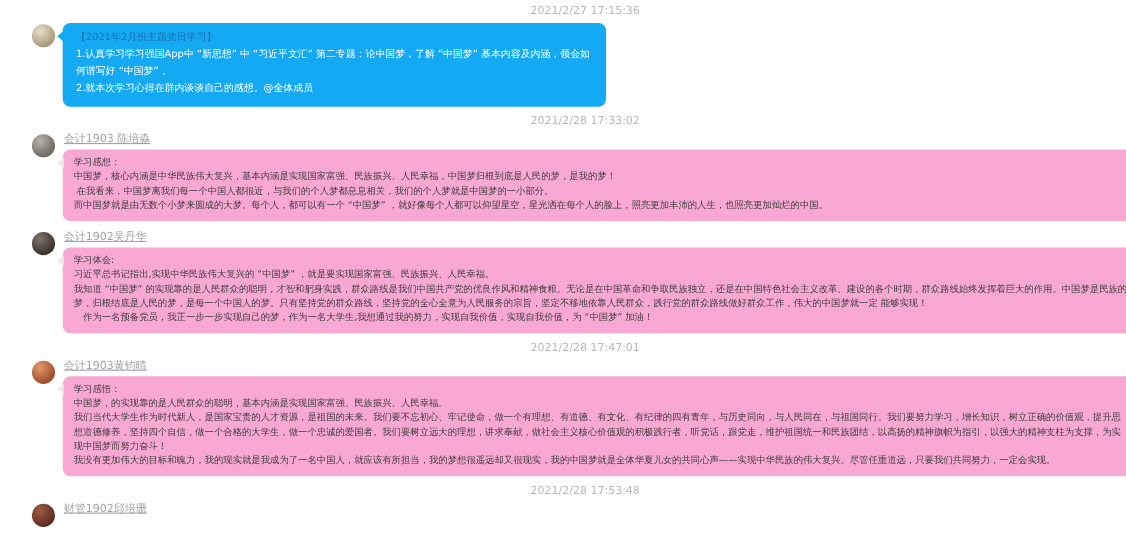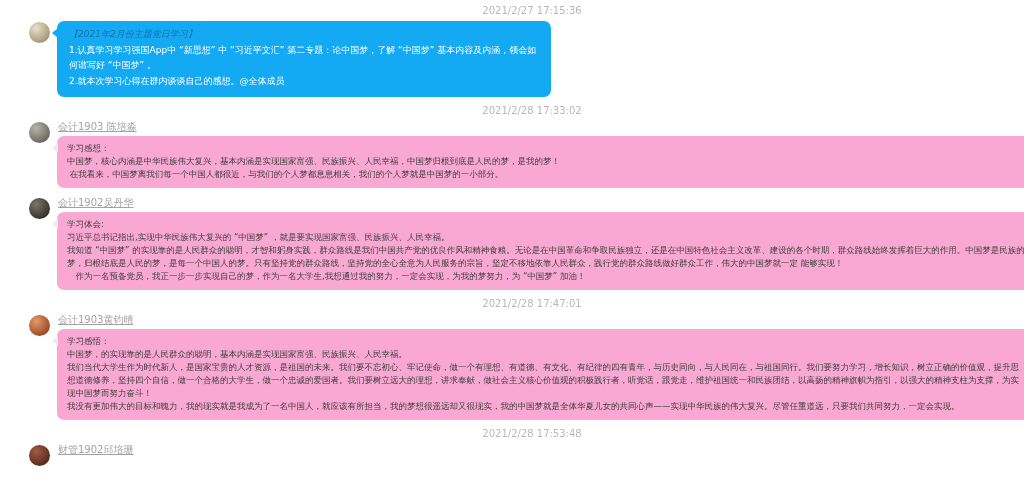--- a/index.html
+++ b/index.html
@@ -16,21 +16,21 @@
   .a4 { background: radial-gradient(circle at 35% 30%, #a05a44, #5c2c20 72%); }
   .col { flex: 1; min-width: 0; }
   .name { font-size: 10px; color: #a3a3a3; margin: 1px 0 4px 1px; line-height: 11px; text-decoration: underline; }
   .bubble { position: relative; border-radius: 7px; }
   .bubble::before { content: ""; position: absolute; left: -5px; top: 7px; width: 0; height: 0;
     border-style: solid; border-width: 5px 6px 5px 0;
     border-color: transparent #ececec transparent transparent; }
   .bubble.gray { background: #f9a8d4; padding: 6px 10px 7px 10px; }
   .bubble.blue { background: #14a9f3; width: 494px; padding: 6px 12px 8px 12px; margin-top: 1px; }
   .bubble.blue::before { border-color: transparent #14a9f3 transparent transparent; }
-  .ann-title { color: #1a6fb0; font-size: 9px; line-height: 15.5px; font-style: italic; }
+  .ann-title { color: #1a6fb0; font-size: 9px; line-height: 15.5px; }
   .ann-line { color: #ffffff; font-size: 9px; line-height: 15.5px; white-space: pre-wrap; word-break: break-all; }
   .para { color: #3d3d3d; font-size: 8.5px; line-height: 13px; white-space: pre-wrap; word-break: break-all; }
 </style>
 </head>
 <body>
 
 <div class="chat">
 
   <div class="ts">2021/2/27 17:15:36</div>
 
@@ -48,33 +48,34 @@
   <div class="ts">2021/2/28 17:33:02</div>
 
   <div class="msg-row">
     <div class="avatar a1"></div>
     <div class="col">
       <div class="name">会计1903 陈培淼</div>
       <div class="bubble gray">
         <div class="para">学习感想：</div>
         <div class="para">中国梦，核心内涵是中华民族伟大复兴，基本内涵是实现国家富强、民族振兴、人民幸福，中国梦归根到底是人民的梦，是我的梦！</div>
         <div class="para"> 在我看来，中国梦离我们每一个中国人都很近，与我们的个人梦都息息相关，我们的个人梦就是中国梦的一小部分。</div>
+        <div class="para">而中国梦就是由无数个小梦来圆成的大梦。每个人，都可以有一个 “中国梦” ，就好像每个人都可以仰望星空，星光洒在每个人的脸上，照亮更加丰沛的人生，也照亮更加灿烂的中国。</div>
       </div>
     </div>
   </div>
 
   <div class="msg-row">
     <div class="avatar a2"></div>
     <div class="col">
       <div class="name">会计1902吴丹华</div>
       <div class="bubble gray">
         <div class="para">学习体会:</div>
         <div class="para">习近平总书记指出,实现中华民族伟大复兴的 “中国梦” ，就是要实现国家富强、民族振兴、人民幸福。</div>
         <div class="para">我知道 “中国梦” 的实现靠的是人民群众的聪明，才智和躬身实践，群众路线是我们中国共产党的优良作风和精神食粮。无论是在中国革命和争取民族独立，还是在中国特色社会主义改革、建设的各个时期，群众路线始终发挥着巨大的作用。中国梦是民族的梦，归根结底是人民的梦，是每一个中国人的梦。只有坚持党的群众路线，坚持党的全心全意为人民服务的宗旨，坚定不移地依靠人民群众，践行党的群众路线做好群众工作，伟大的中国梦就一定 能够实现！</div>
-        <div class="para">　作为一名预备党员，我正一步一步实现自己的梦，作为一名大学生,我想通过我的努力，一定会实现，为我的梦努力，为 “中国梦” 加油！</div>
+        <div class="para">　作为一名预备党员，我正一步一步实现自己的梦，作为一名大学生,我想通过我的努力，实现自我价值，实现自我价值，为 “中国梦” 加油！</div>
       </div>
     </div>
   </div>
 
   <div class="ts">2021/2/28 17:47:01</div>
 
   <div class="msg-row">
     <div class="avatar a3"></div>
     <div class="col">
       <div class="name">会计1903黄钧晴</div>

